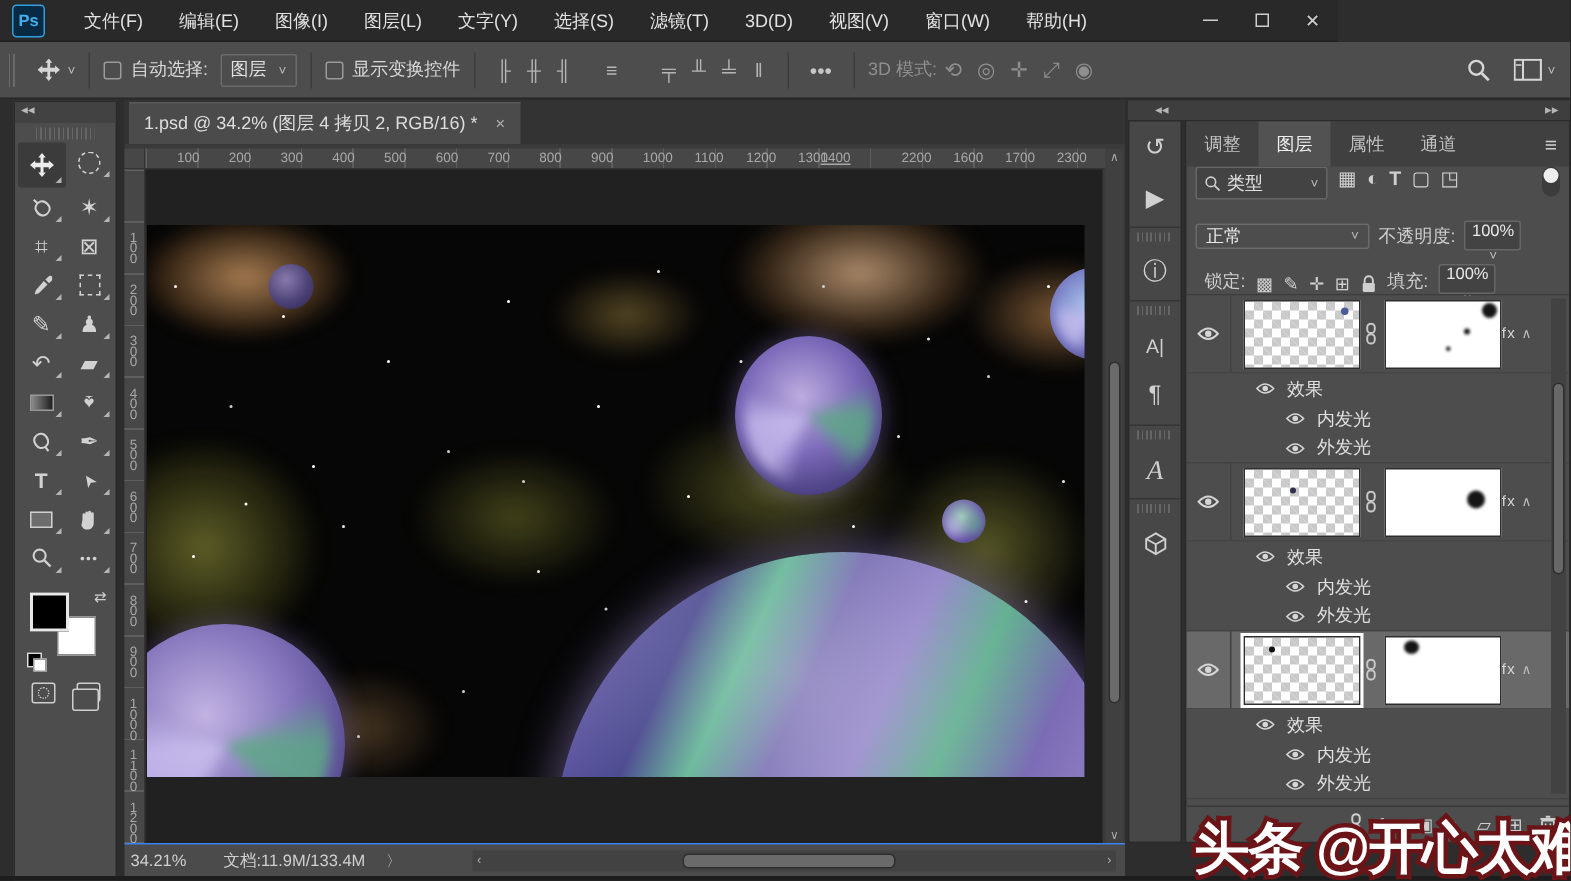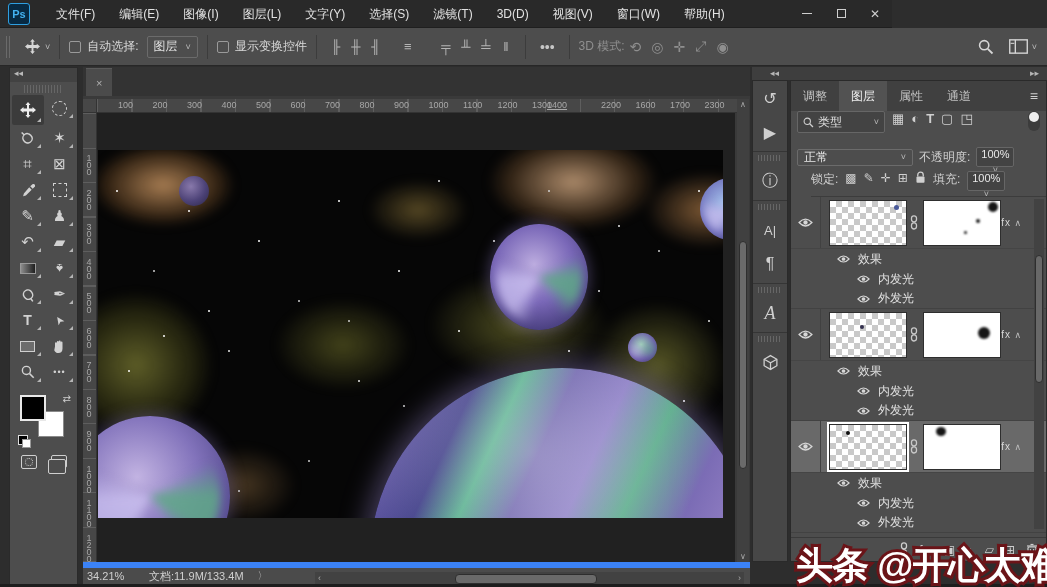--- a/index.html
+++ b/index.html
@@ -132,21 +132,21 @@
                       #5fae8e 57%, #7b6cb5 68%, #9a86c9 82%, #b19ed6 95%),
       radial-gradient(circle, #8d7fc6, #4a4284);
     box-shadow:0 0 28px 6px rgba(170,150,230,.4); }
   #vscroll { position:absolute; right:1px; top:32px; width:12px; height:463px; background:#404040; }
   #vscroll .arrow { position:absolute; left:0; width:12px; text-align:center; color:#a9a9a9; font-size:8px; }
   #vscroll .thumb { position:absolute; left:2px; top:142px; width:8px; height:228px; background:#6a6a6a; border-radius:4px; }
 
   
   #statusbar { position:absolute; left:83px; top:562px; width:667px; height:22px; background:#4b4b4b;
                display:flex; align-items:center; color:#d0d0d0; font-size:11px;
-               border-top:6px solid #3b82f6; }
+               border-top:1px solid #3b82f6; }
   #zoomfield { width:62px; padding-left:4px; }
   #docinfo { margin-left:4px; }
   #status-chev { margin-left:14px; color:#c0c0c0; font-size:10px; }
   #hscroll { position:absolute; left:232px; right:6px; top:4px; height:14px; background:#424242; }
   #hscroll .arrow { position:absolute; top:1px; color:#a9a9a9; font-size:9px; }
   #hscroll .thumb { position:absolute; left:140px; top:2px; width:142px; height:10px; background:#6a6a6a; border-radius:4px; }
   #bottomstrip { position:absolute; left:0; top:584px; width:1047px; height:3px; background:#1d1d1d; }
 
   
   #dock-header { position:absolute; left:752px; top:67px; width:295px; height:13px; background:#3e3e3e;
@@ -176,22 +176,22 @@
   #filter-toggle i { position:absolute; left:1px; top:1px; width:10px; height:10px; background:#ededed; border-radius:50%; }
 
   #blendrow { height:28px; display:flex; align-items:center; padding:0 6px; gap:6px; }
   #blendmode { width:116px; height:17px; border:1px solid #6b6b6b; border-radius:2px; display:flex;
                align-items:center; padding:0 6px; color:#e8e8e8; }
   #blendmode .chev { margin-left:auto; }
   .small-label { color:#cfcfcf; font-size:12px; }
   .valfield { height:20px; border:1px solid #666; border-radius:2px; background:#434343; color:#e8e8e8;
               display:flex; align-items:center; padding:0 4px; gap:5px; font-size:11px;flex-direction:column; }
 
-  #lockrow { height:26px; display:flex; align-items:flex-start; padding:0 0; gap:7px;
-             border-bottom:1px solid #3c3c3c;margin-left:20px; }
+  #lockrow { height:26px; display:flex; align-items:flex-end; padding:0 12px; gap:7px;
+             border-bottom:1px solid #3c3c3c; }
   .lock-ico { color:#d0d0d0; font-size:12px; }
 
   #layerslist { position:relative; height:336px; overflow:hidden; background:#4d4d4d; }
   .lrow { position:relative; height:52px; border-bottom:1px solid #454545; }
   .lrow.selected { background:#696969; }
   .eyecol { position:absolute; left:0; top:0; width:30px; height:100%; border-right:1px solid #414141;
             display:flex; align-items:center; justify-content:center; }
   .thumb { position:absolute; top:3px; width:78px; height:46px; border:1px solid #2e2e2e; }
   .thumb.t1 { left:38px; }
   .thumb.t2 { left:132px; }
@@ -460,20 +460,21 @@
       <span class="qmask">
           <i></i>
         </span>
       <span class="screenmode"></span>
     </div>
   </div>
 
   <div id="docarea">
     <div id="tabstrip">
       <div id="doctab">
+        <span>1.psd @ 34.2% (图层 4 拷贝 2, RGB/16) *</span>
         <span class="x">×</span>
       </div>
     </div>
     <div id="ruler-corner"></div>
     <div id="hruler">
         <span style="left: 21px;">100</span>
         <span style="left: 55.5px;">200</span>
         <span style="left: 90px;">300</span>
         <span style="left: 124.5px;">400</span>
         <span style="left: 159px;">500</span>

